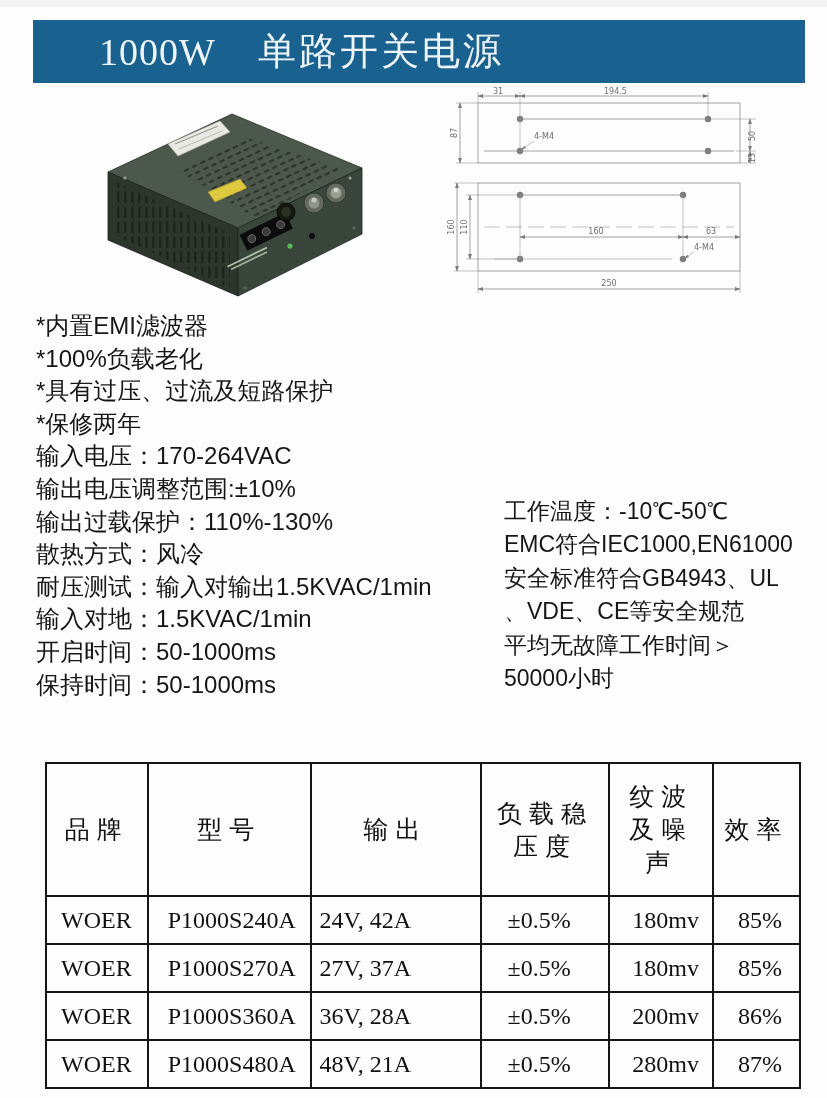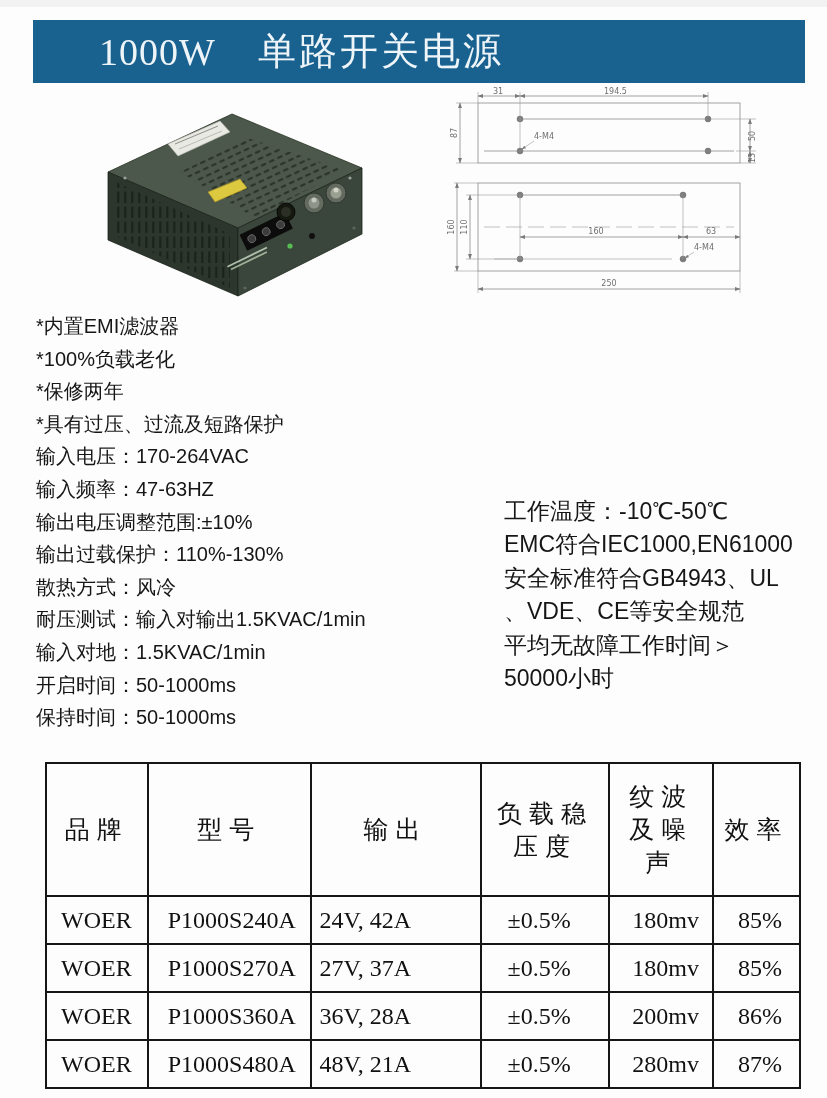--- a/index.html
+++ b/index.html
@@ -29,21 +29,21 @@
   .photo{position:absolute;left:80px;top:93px;width:302px;height:202px;}
   
   .drawing{position:absolute;left:444px;top:80px;width:378px;height:220px;}
   .drawing text{font-family:"DejaVu Sans", sans-serif;font-size:8px;fill:#6f6f6f;}
   .drawing .ln{stroke:#8b8b8b;stroke-width:0.8;fill:none;}
   .drawing .thin{stroke:#9a9a9a;stroke-width:0.6;fill:none;}
   .drawing .hole{fill:#7c7c7c;stroke:#6a6a6a;stroke-width:0.5;}
   
   .features{
     position:absolute;left:36px;top:303px;width:470px;
-    font-size:20px;line-height:32.6px;
+    font-size:24px;line-height:32.6px;
     font-weight:500;color:#161616;
     white-space:nowrap;
   }
   .right-specs{
     position:absolute;left:504px;top:488px;width:320px;
     font-size:23px;line-height:33.4px;
     font-weight:500;color:#161616;
     white-space:nowrap;
   }
   
@@ -226,24 +226,23 @@
       <line class="thin" x1="34" y1="184" x2="34" y2="206"></line>
       <line class="thin" x1="296" y1="184" x2="296" y2="206"></line>
       <line class="ln" x1="34" y1="202" x2="296" y2="202" marker-start="url(#arr)" marker-end="url(#arr)"></line>
       <text x="165" y="199" text-anchor="middle">250</text>
     </g>
   </svg>
 
   <div class="features">
     <div>*内置EMI滤波器</div>
     <div>*100%负载老化</div>
+    <div>*具有过压、过流及短路保护</div>
     <div>*保修两年</div>
-    <div>*具有过压、过流及短路保护</div>
     <div>输入电压：170-264VAC</div>
-    <div>输入频率：47-63HZ</div>
     <div>输出电压调整范围:±10%</div>
     <div>输出过载保护：110%-130%</div>
     <div>散热方式：风冷</div>
     <div>耐压测试：输入对输出1.5KVAC/1min</div>
     <div>输入对地：1.5KVAC/1min</div>
     <div>开启时间：50-1000ms</div>
     <div>保持时间：50-1000ms</div>
   </div>
 
   <div class="right-specs">

